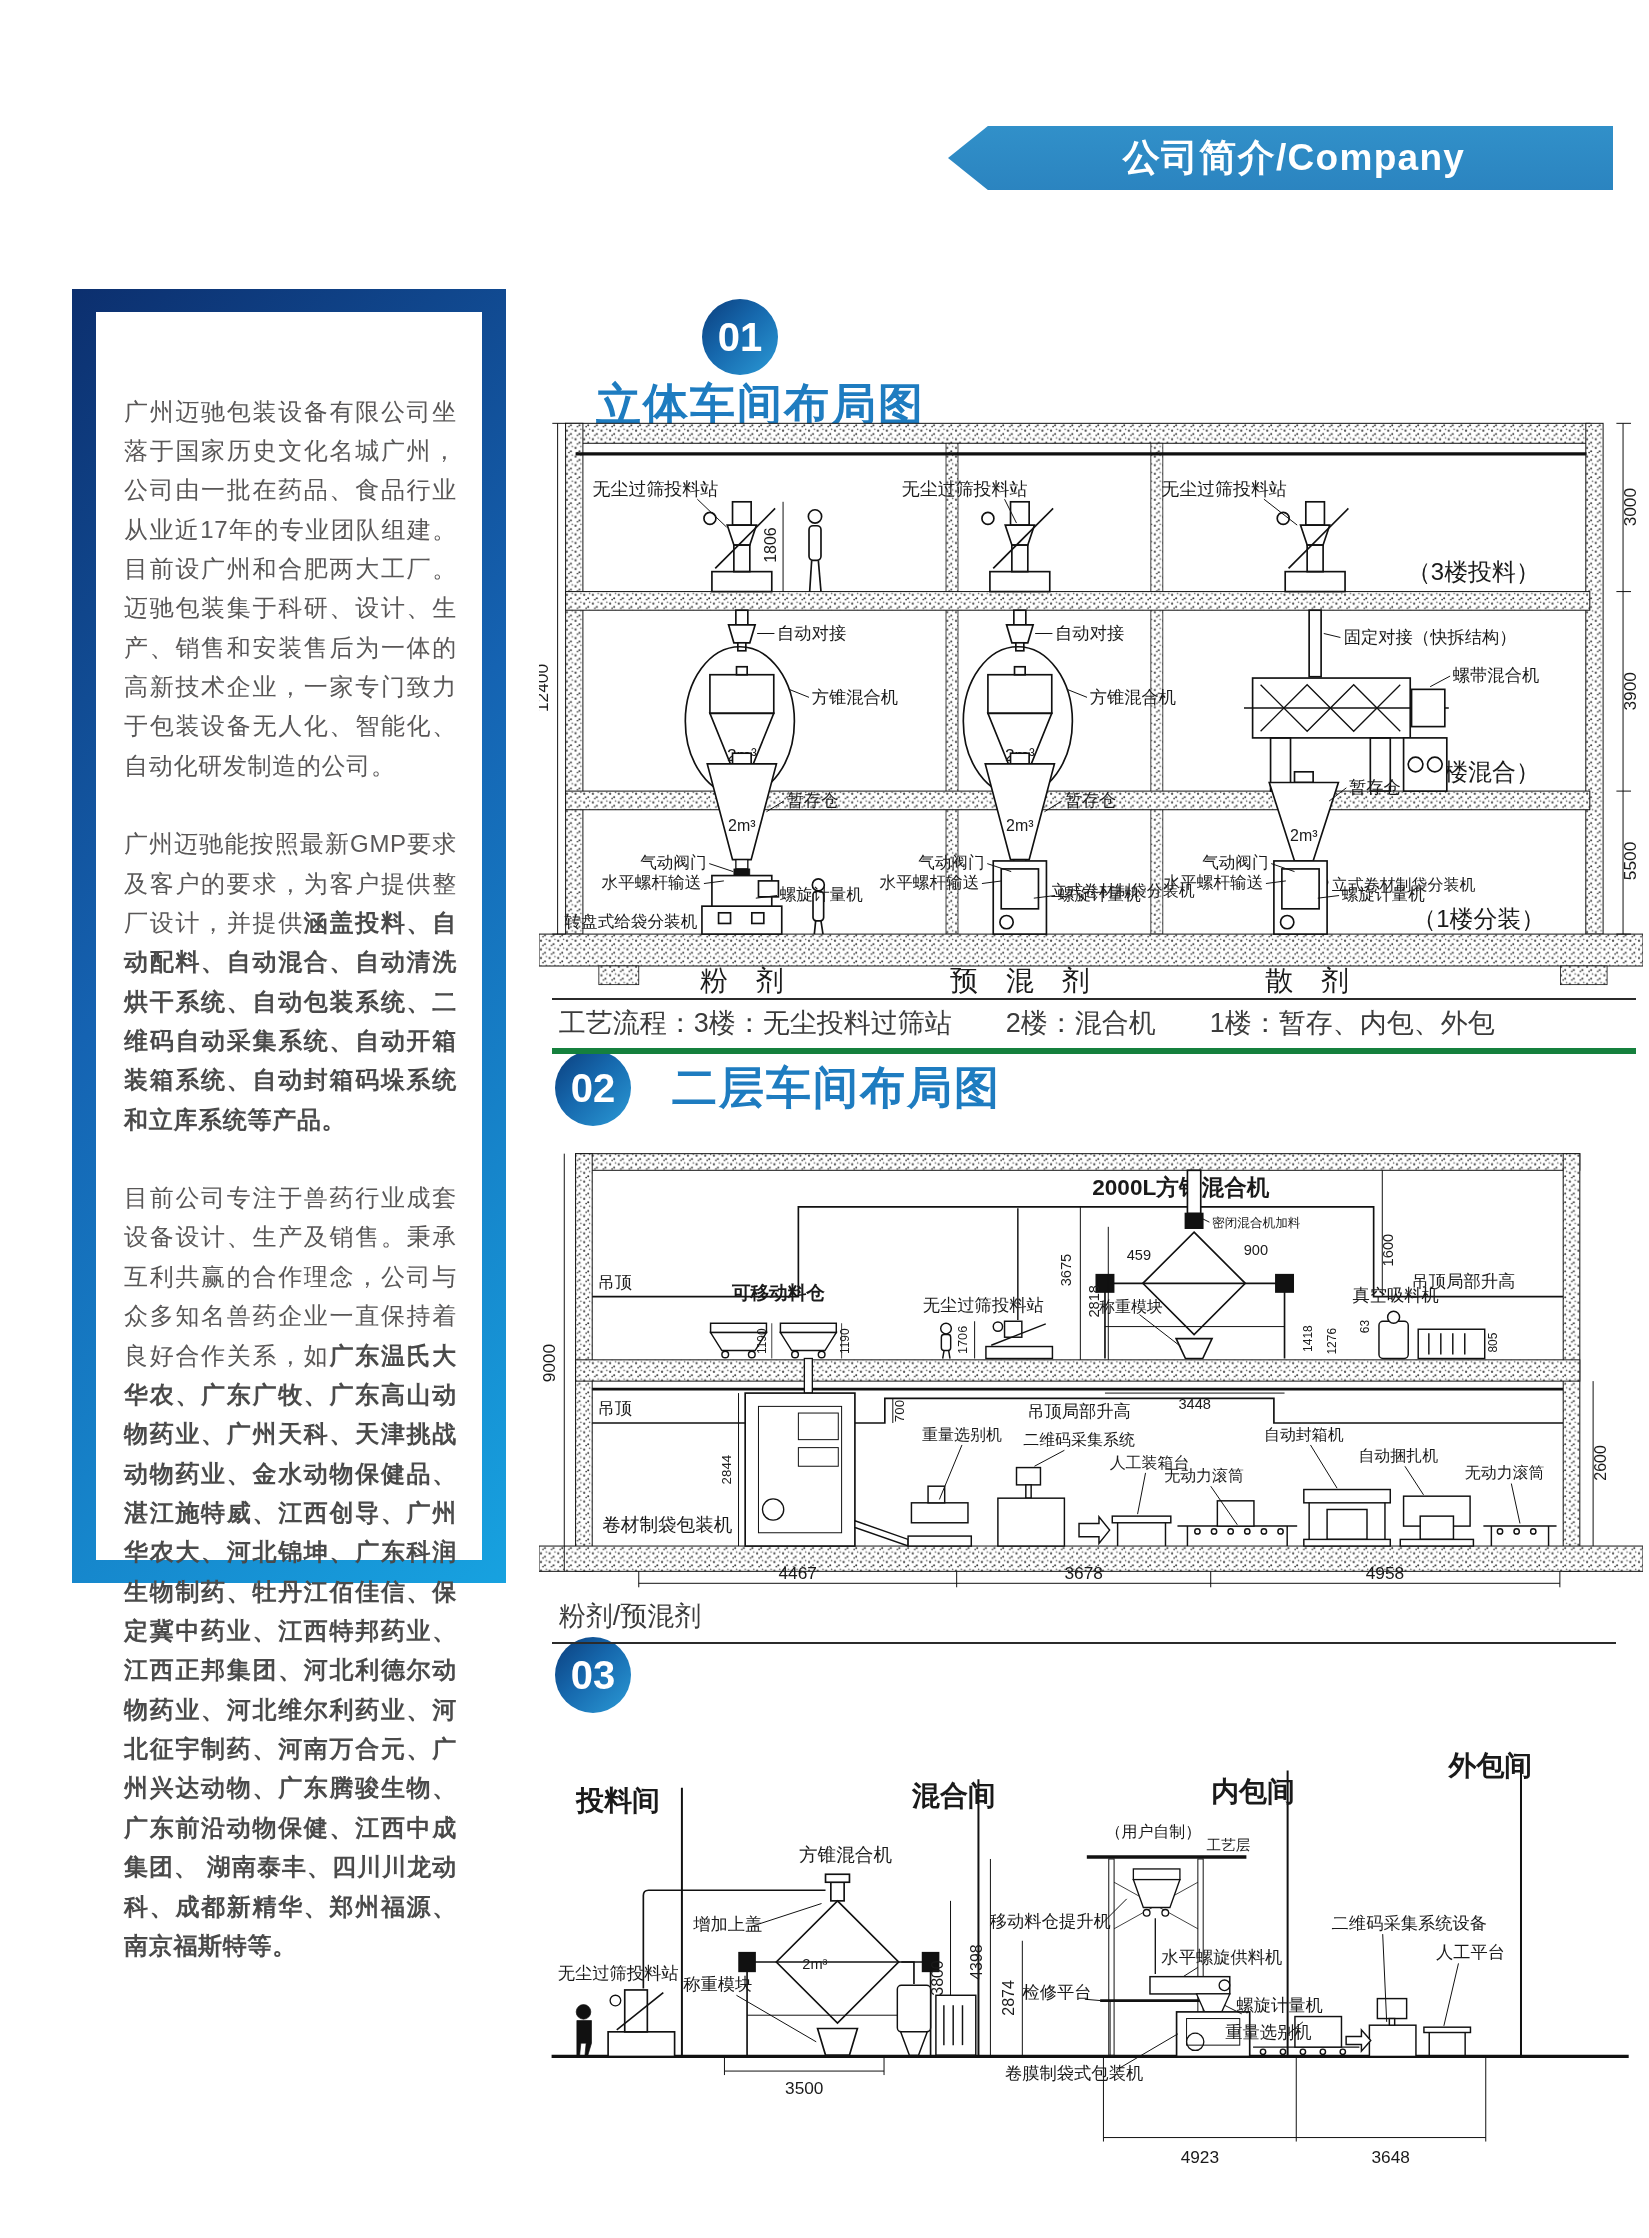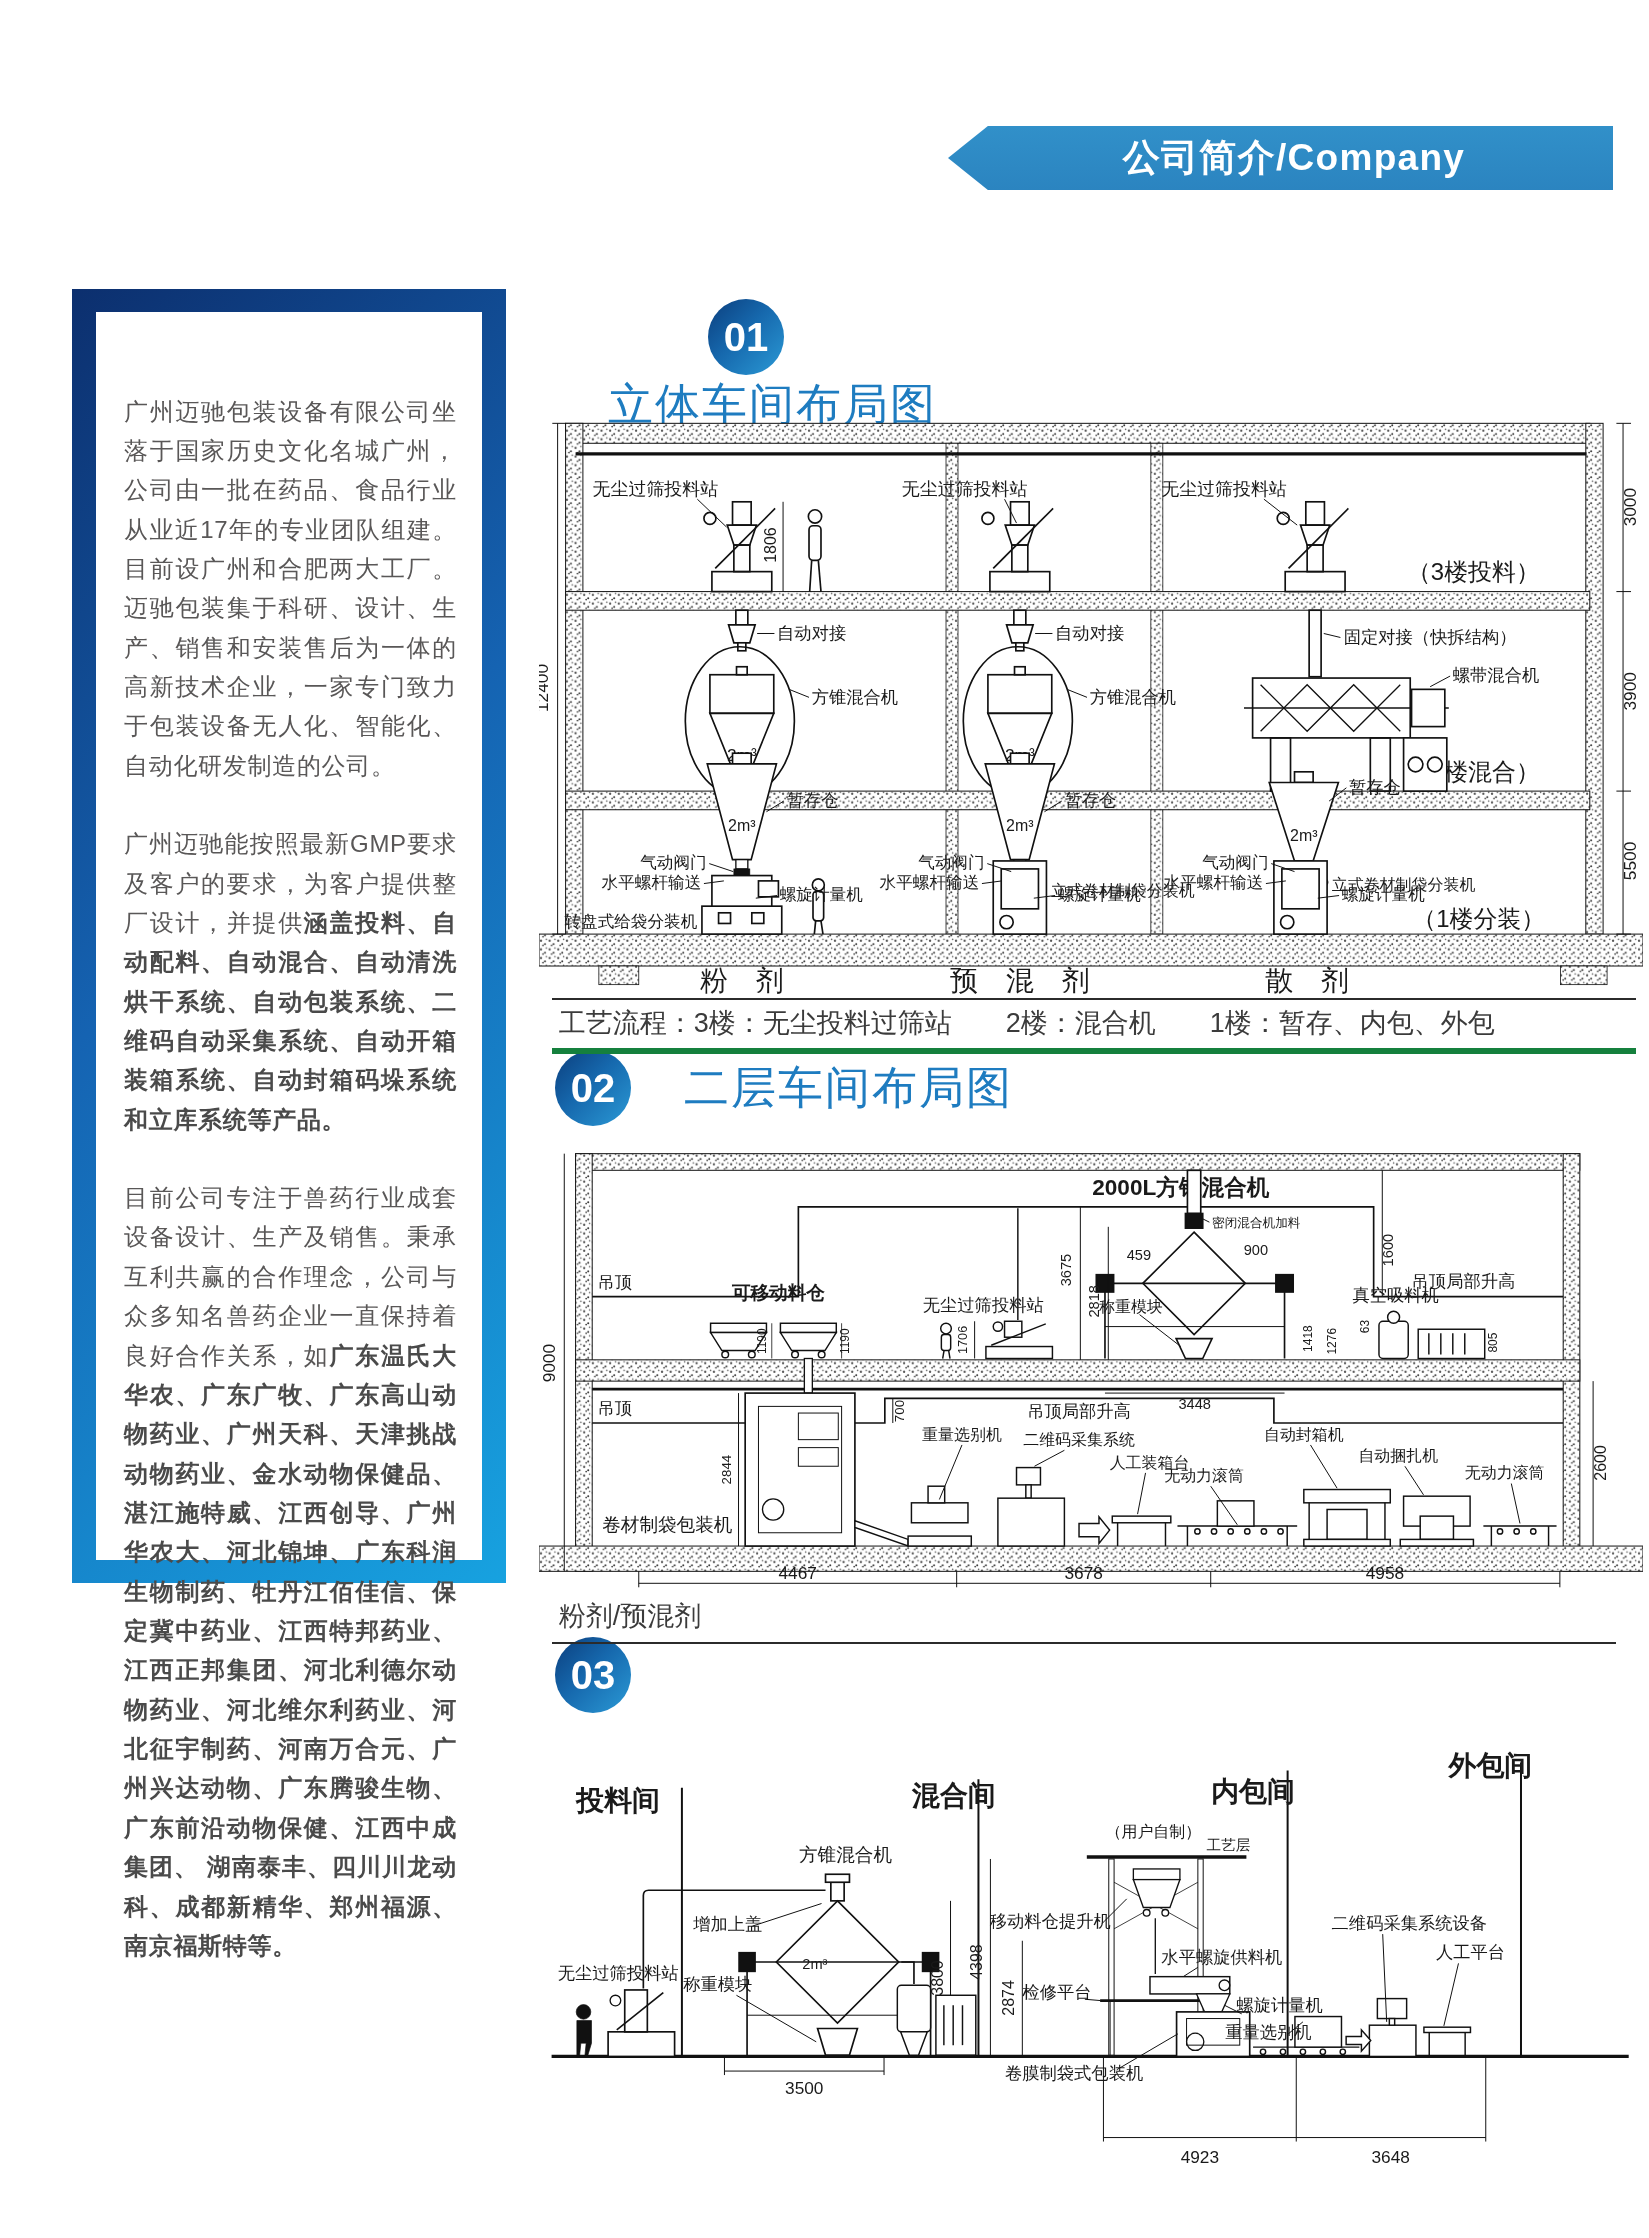--- a/index.html
+++ b/index.html
@@ -21,21 +21,21 @@
     padding:80px 25px 27px 28px;}
   .sidebar p{margin:0 0 39px 0;font-size:24px;line-height:1.64;color:#595757;
     text-align:justify;letter-spacing:0.7px;}
   .sidebar b{color:#4a4a4a;font-weight:bold;}
 
   
   .sec{position:absolute;display:flex;align-items:center;}
   .sec .circle{width:76px;height:76px;border-radius:50%;
     background:linear-gradient(135deg,#0b3e7d 0%,#1668ad 45%,#2b9ad6 100%);
     color:#fff;font-size:40px;font-weight:bold;display:flex;align-items:center;justify-content:center;}
-  .sec .title{margin-left:53px;font-size:45px;font-weight:400;color:#1e7cc0;letter-spacing:2px;}
+  .sec .title{margin-left:41px;font-size:45px;font-weight:700;color:#1e7cc0;letter-spacing:2px;}
 
   svg text{fill:#1a1a1a;}
   .cad{position:absolute;}
 
   .caption1{position:absolute;left:552px;top:998px;width:1084px;
     border-top:2px solid #2b2b2b;border-bottom:6px solid #15803d;
     padding:5.3px 0 6.7px 6.7px;font-size:27px;color:#3b3b3b;box-sizing:border-box;}
   .caption2{position:absolute;left:552px;top:1598px;width:1064px;
     border-bottom:2px solid #2b2b2b;padding:0 0 8px 6.7px;font-size:27px;color:#3b3b3b;
     display:flex;box-sizing:border-box;}

